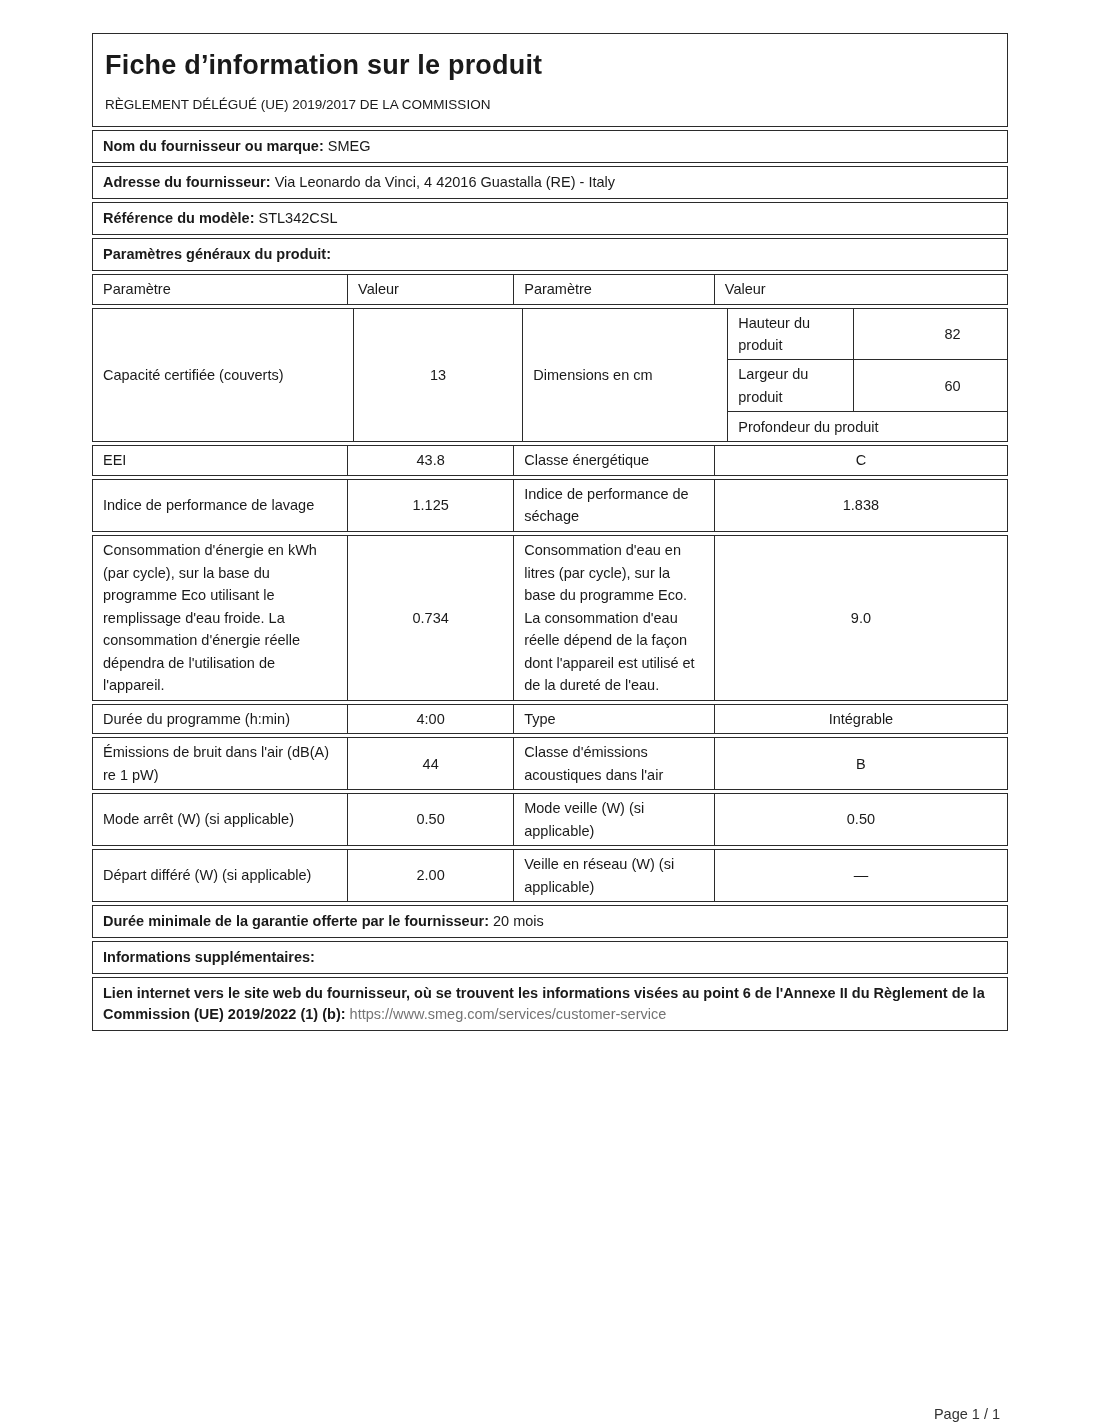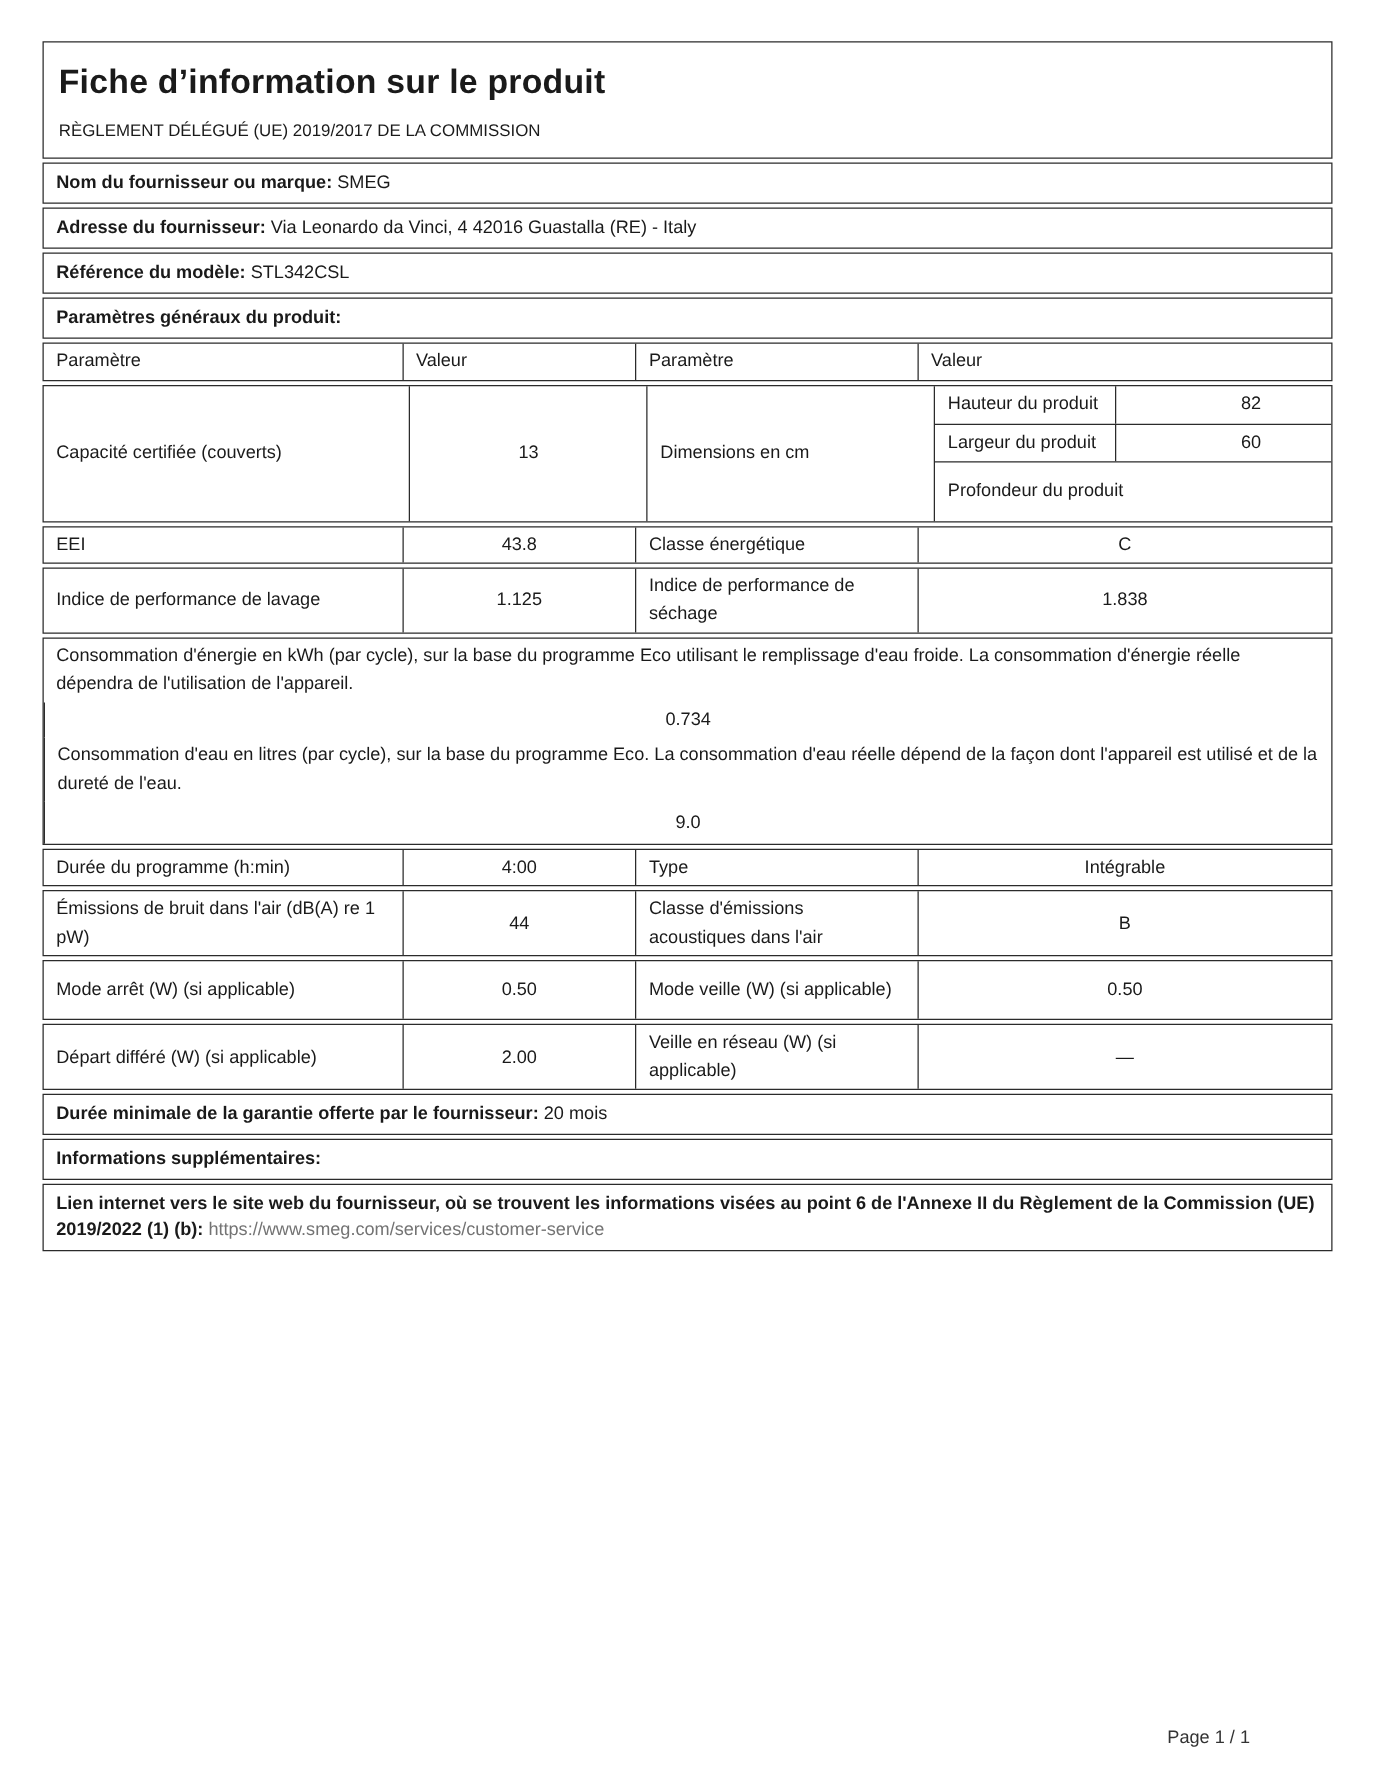--- a/index.html
+++ b/index.html
@@ -4,21 +4,21 @@
 <style>
   * { box-sizing: border-box; }
   html, body { margin: 0; padding: 0; }
   body {
     width: 1100px; height: 1422px;
     background: #ffffff;
     font-family: "Liberation Sans", sans-serif;
     color: #1a1a1a;
     position: relative;
   }
-  .sheet { width: 1032px; margin: 0 auto; padding-top: 33px; }
+  .sheet { width: 916px; margin: 0 auto; padding-top: 33px; }
   .box {
     border: 1.5px solid #2b2b2b;
     margin-bottom: 3px;
     background: #fff;
   }
   
   .title-box { padding: 8px 12px 12px; }
   .page-title {
     font-size: 27px;
     font-weight: bold;
@@ -39,36 +39,36 @@
   }
   .c1 { flex: 258 0 0; }
   .c2 { flex: 160 0 0; border-left: 1.5px solid #2b2b2b; justify-content: center; text-align: center; }
   .c3 { flex: 198 0 0; border-left: 1.5px solid #2b2b2b; }
   .c4 { flex: 300 0 0; border-left: 1.5px solid #2b2b2b; justify-content: center; text-align: center; }
   .hdr .c2, .hdr .c4 { justify-content: flex-start; text-align: left; }
   .hdr .cell { min-height: 28px; }
   .row-capacity { min-height: 110px; }
   .row-eei .cell, .row-duration .cell, .row-warranty { min-height: 28px; }
   .row-wash { min-height: 50px; }
-  .row-energy { min-height: 166px; flex-direction: column; }
+  .row-energy { min-height: 166px; }
   .row-noise { min-height: 52px; }
   .row-off { min-height: 48px; }
   .row-delayed { min-height: 52px; }
   
   .c4.dims { padding: 0; flex-direction: column; align-items: stretch; justify-content: center; }
   .dim-row { display: flex; min-height: 30px; border-top: 1.5px solid #2b2b2b; }
   .dim-row:first-child { border-top: none; }
   .dim-row.grow { flex: 1; }
   .dim-label { flex: 147 0 0; padding: 3px 10px; display: flex; align-items: center; text-align: left; line-height: 1.55; }
   .dim-value { flex: 153 0 0; border-left: 1.5px solid #2b2b2b; display: flex; align-items: center; justify-content: center; padding-left: 44px; }
   
   .page-number {
     position: absolute;
     right: 100px;
-    bottom: 24px;
+    bottom: 0;
     font-size: 14.5px;
     color: #333;
   }
   .link-text { color: #737373; text-decoration: none; }
 </style>
 </head>
 <body>
 
 <div class="sheet">
 

